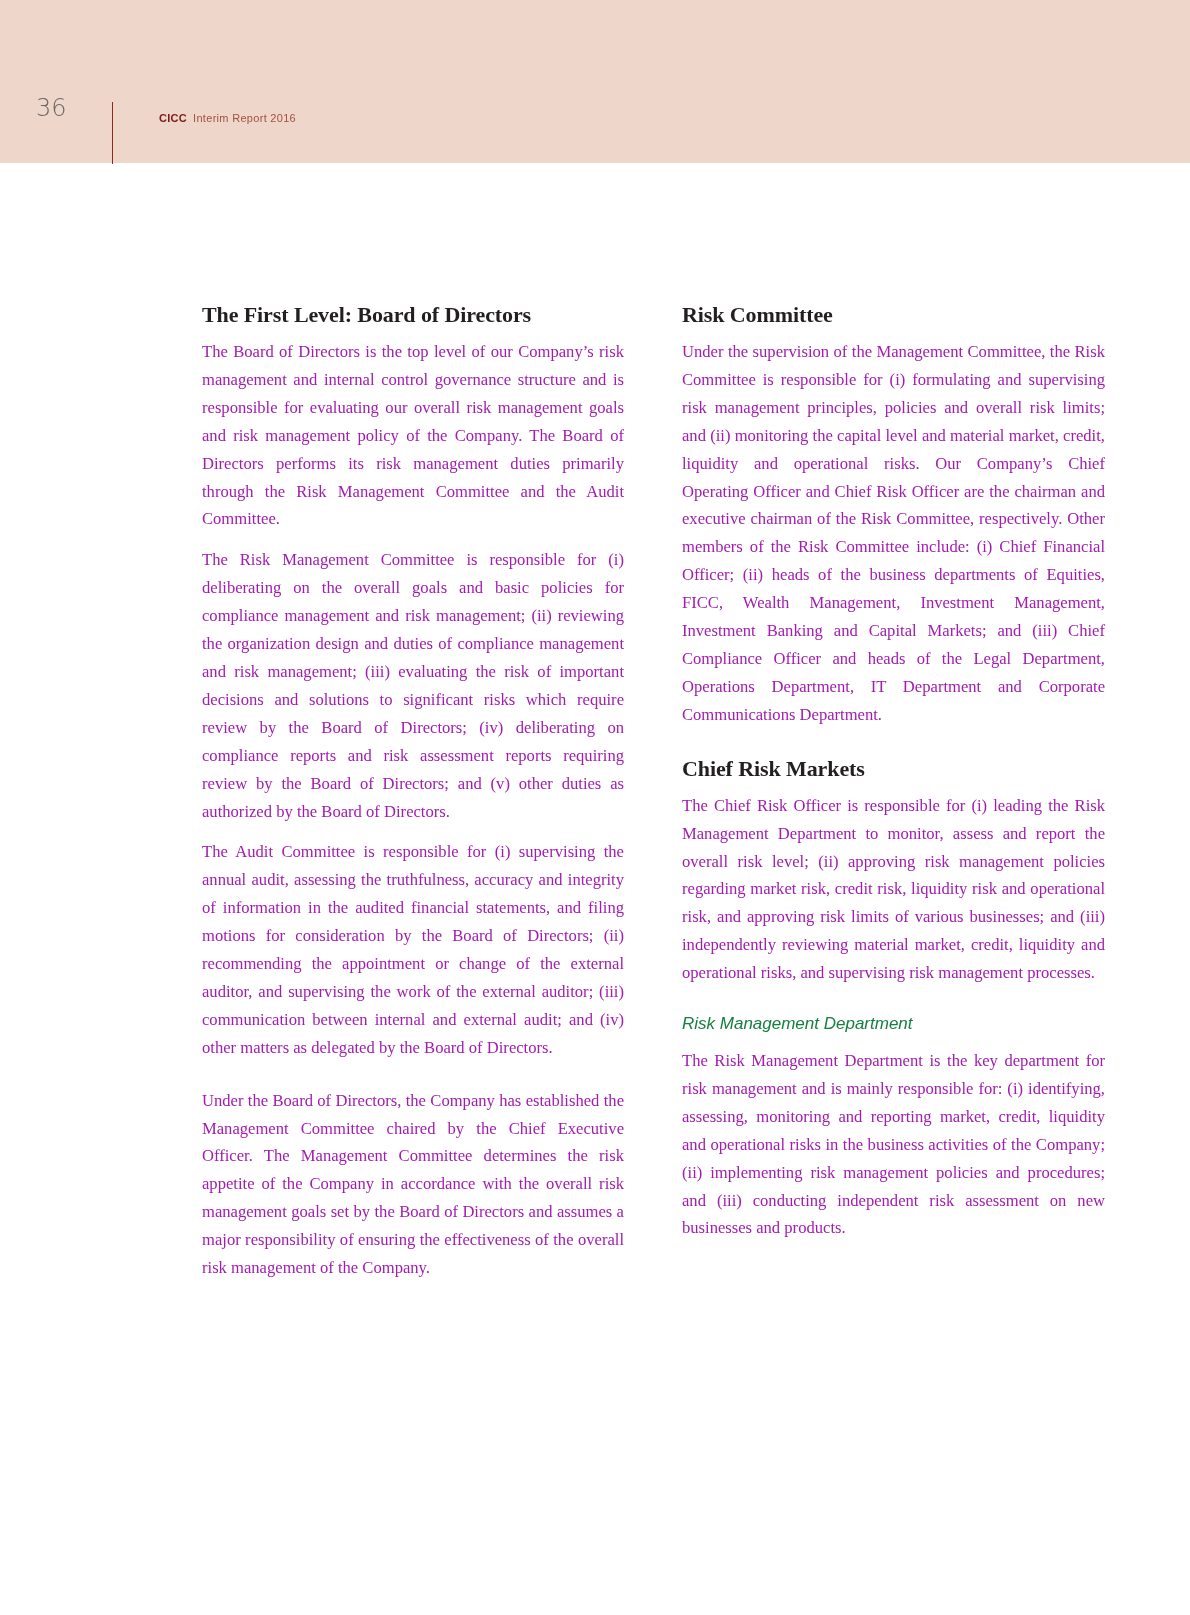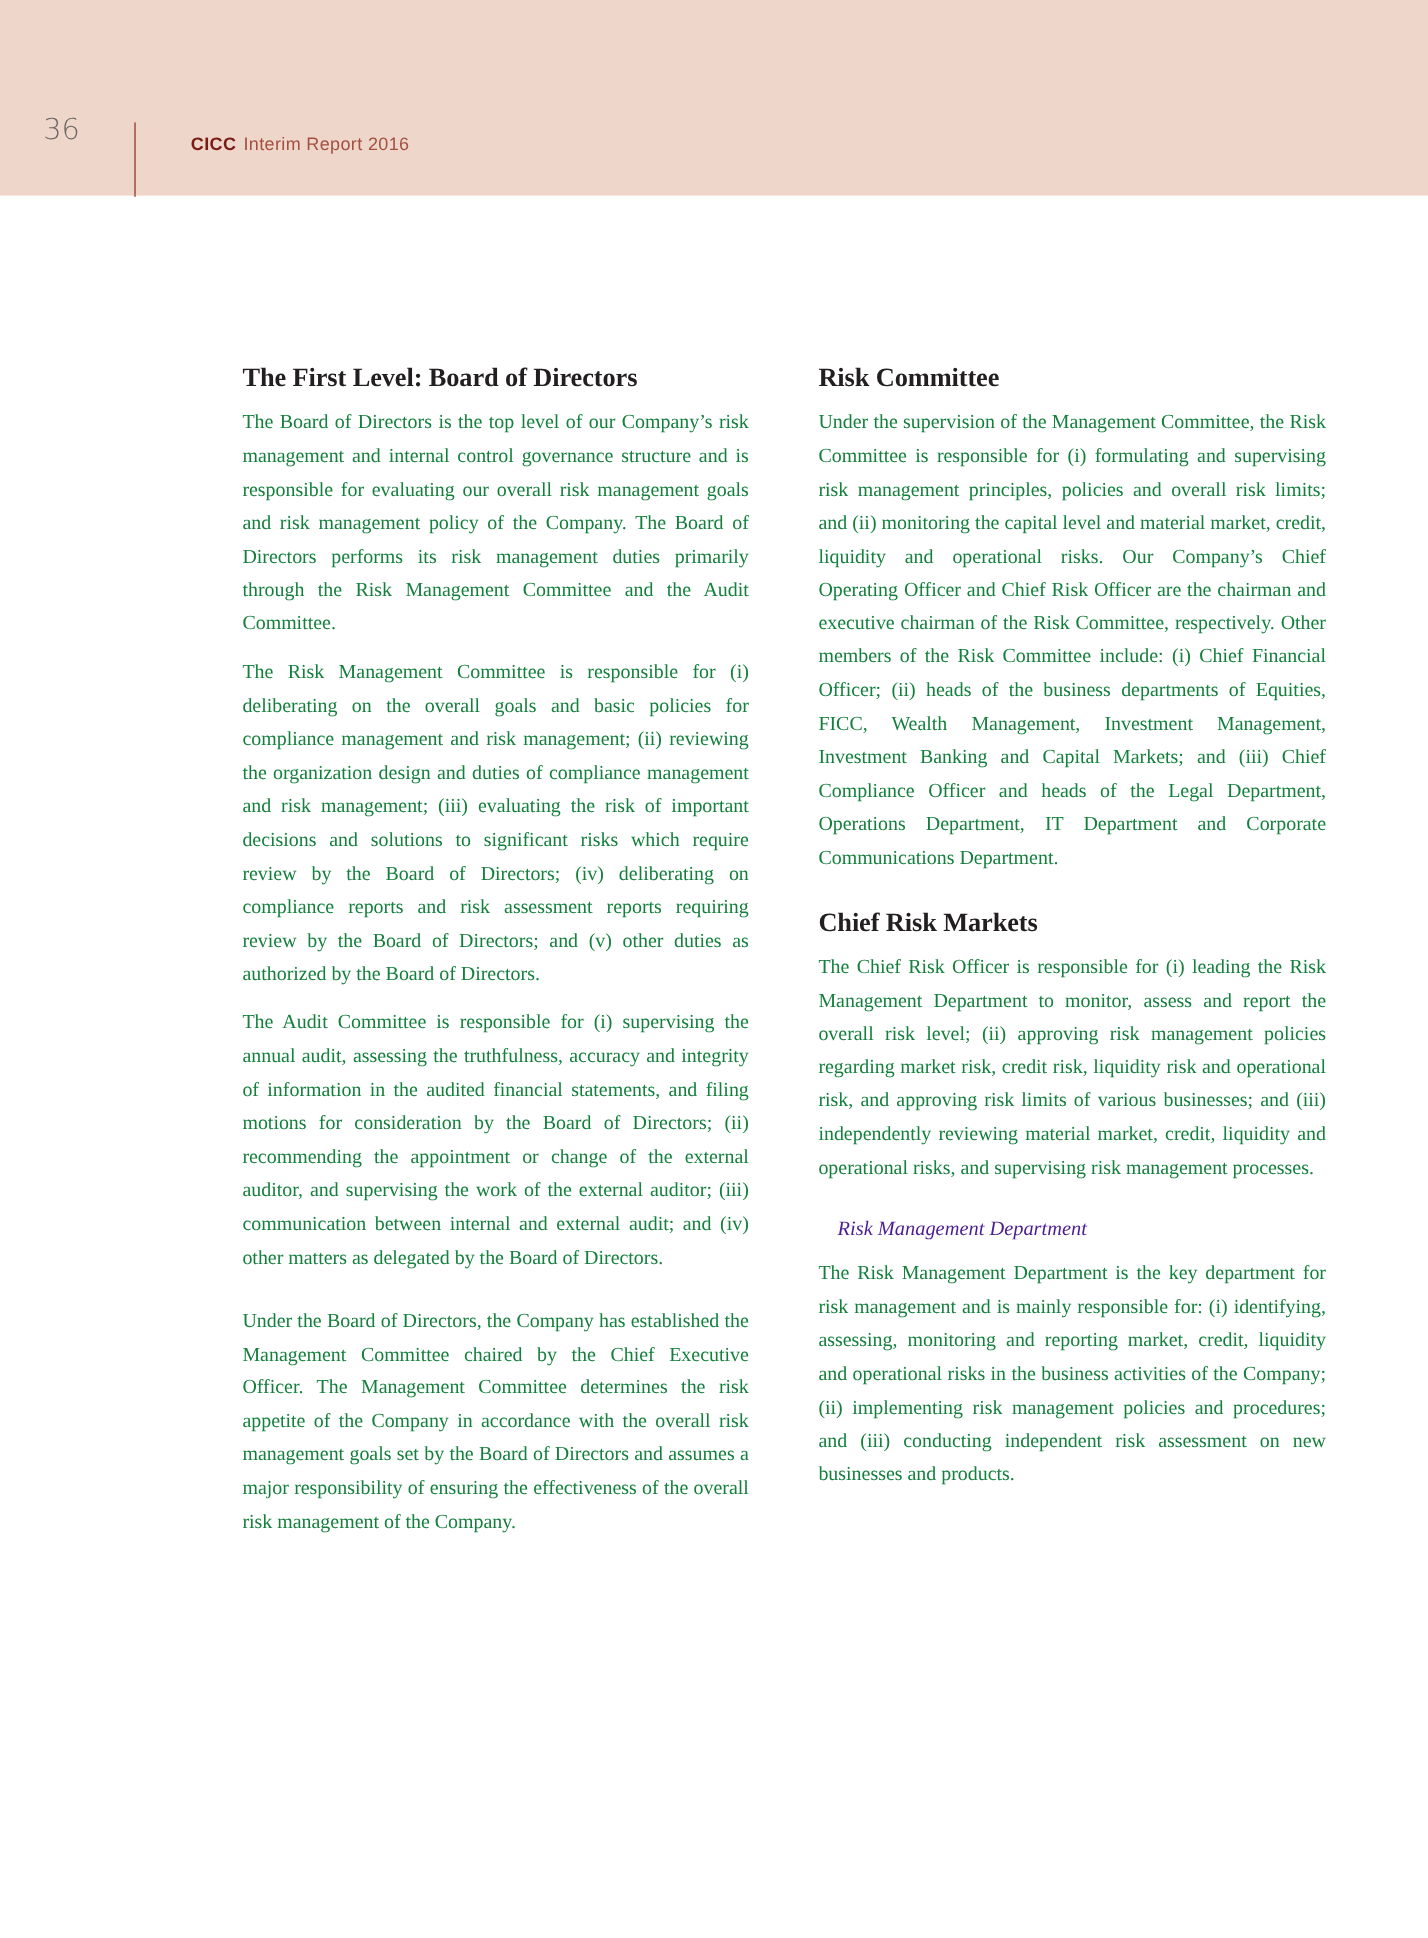--- a/index.html
+++ b/index.html
@@ -40,21 +40,21 @@
       top: 102px;
       width: 1px;
       height: 62px;
       background: #8c2a1e;
     }
     .report-title {
       position: absolute;
       left: 159px;
       top: 113px;
       font-family: "Liberation Sans", "DejaVu Sans", sans-serif;
-      font-size: 15px;
+      font-size: 11px;
       line-height: 1;
       white-space: nowrap;
     }
     .brand {
       font-weight: bold;
       color: #7a1c12;
       letter-spacing: 0.3px;
     }
     .report-name {
       color: #a3503f;
@@ -73,35 +73,35 @@
     h2.section-heading {
       font-family: "Liberation Serif", "DejaVu Serif", serif;
       font-weight: bold;
       font-size: 22px;
       line-height: 29px;
       margin: 0 0 9px 0;
       color: #231f20;
       letter-spacing: -0.1px;
     }
     h3.sub-heading {
-      font-family: Liberation Serif, serif;
+      font-family: Liberation Sans, sans-serif;
       font-style: italic;
       font-weight: normal;
       font-size: 17px;
       line-height: 24px;
-      margin: 2px 0 11px 16px;
-      color: #4c1d95;
+      margin: 2px 0 11px 0;
+      color: #15803d;
     }
     p.body-text {
       font-size: 16.6px;
       line-height: 27.9px;
       text-align: justify;
       text-align-last: left;
       margin: 0 0 13px 0;
-      color: #15803d;
+      color: #a21caf;
       hyphens: none;
     }
     .gap-section { margin-top: 25px; }
   </style>
 </head>
 <body>
 
 <div class="header-band"></div>
 <div class="page-number">36</div>
 <div class="header-rule"></div>

